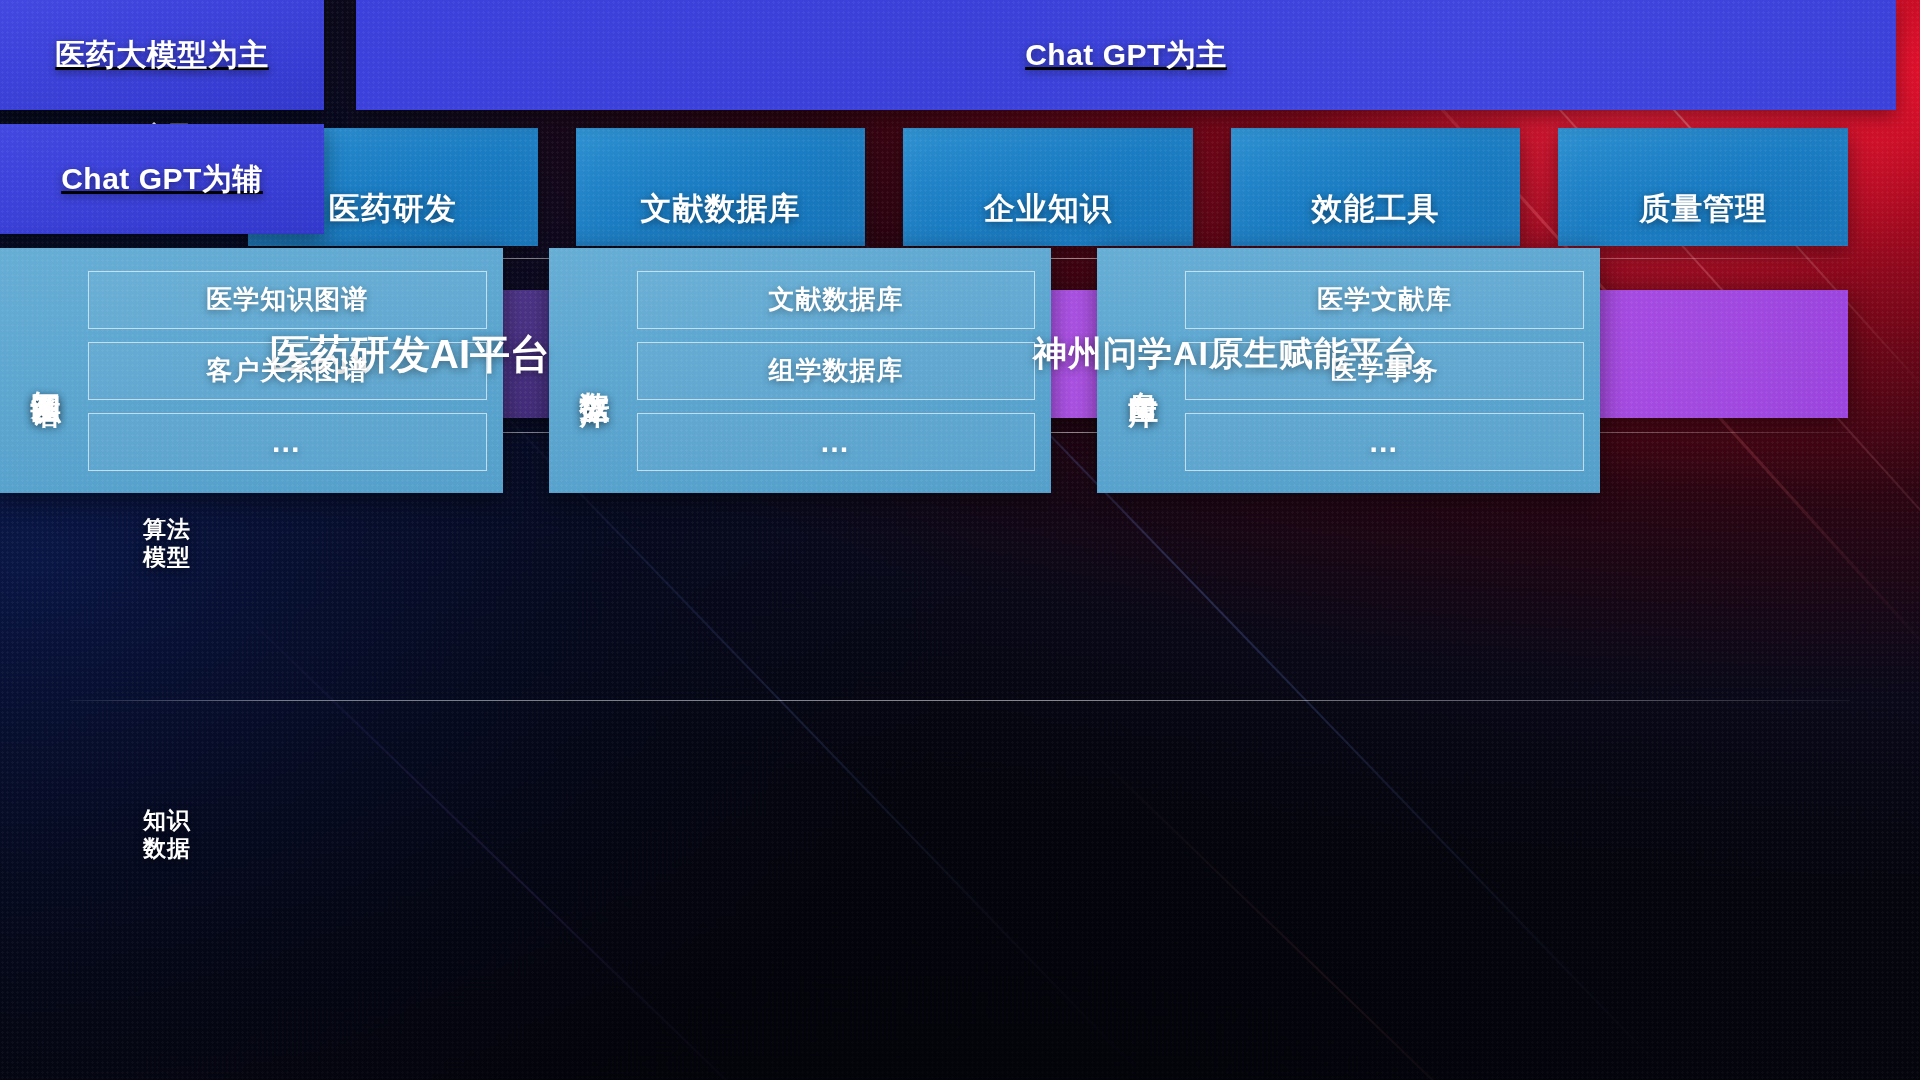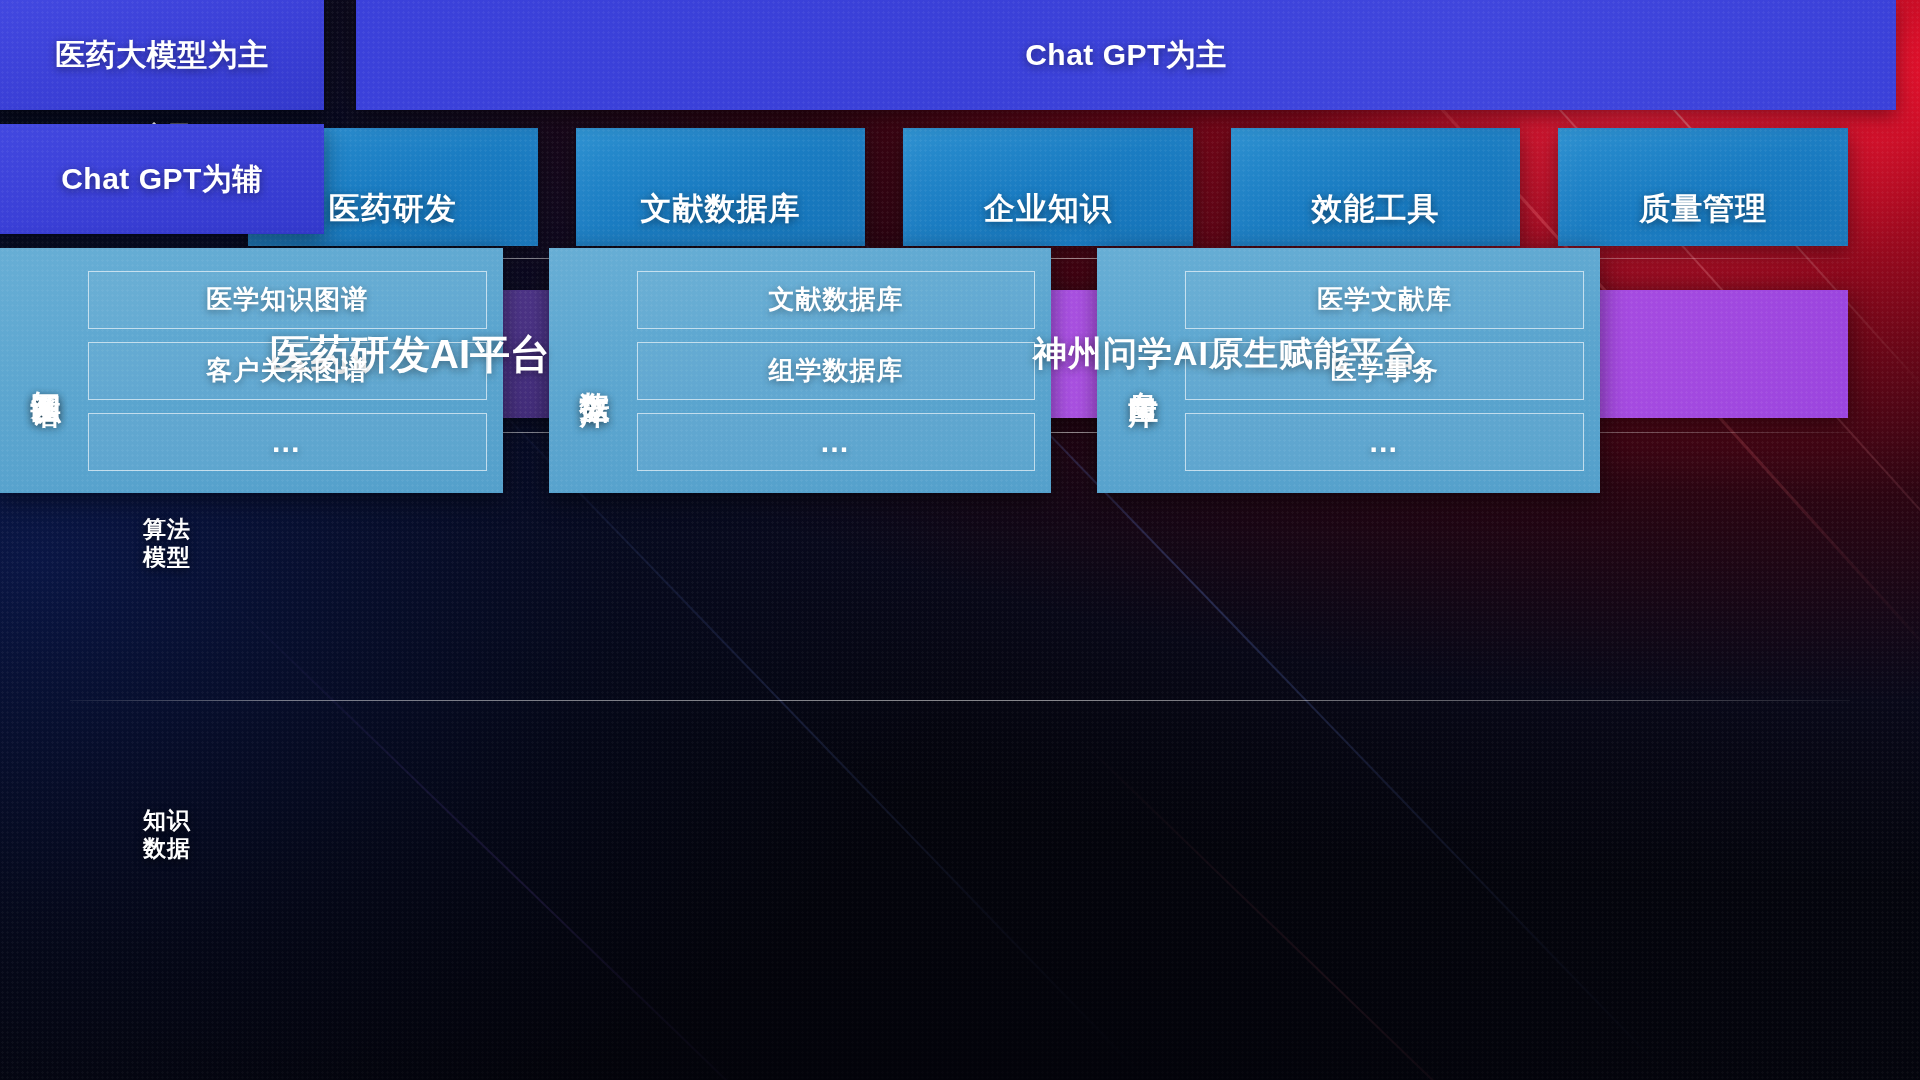--- a/index.html
+++ b/index.html
@@ -114,21 +114,21 @@
   }
   .maas-left::after, .maas-right::after {
     content:""; position:absolute; inset:0; opacity:.45;
     background-image: radial-gradient(rgba(255,255,255,0.12) 1px, transparent 1.1px);
     background-size: 5px 5px;
   }
   .maas-left .cardtext { font-size: 40px; position:relative; z-index:2;text-align:right; }
   .maas-right .cardtext { font-size: 34px; position:relative; z-index:2; letter-spacing: 1px; }
 
   
-  #row-algo { top: 460px; left: 248px; width: 1896px; }
+  #row-algo { top: 460px; left: 248px; width: 1896px; text-decoration: underline; }
   .algo-line { display:flex; height: 110px; margin-bottom: 14px; }
   .algo-left {
     width: 324px; height: 110px; margin-right: 32px;
     display:flex; align-items:center; justify-content:center;
     background: linear-gradient(165deg, #4248e0 0%, #3a3fd6 55%, #3339cc 100%);
     box-shadow: 0 6px 20px rgba(0,0,0,0.42);
     position: relative; overflow:hidden;
   }
   .algo-right {
     flex:1; height: 110px;

